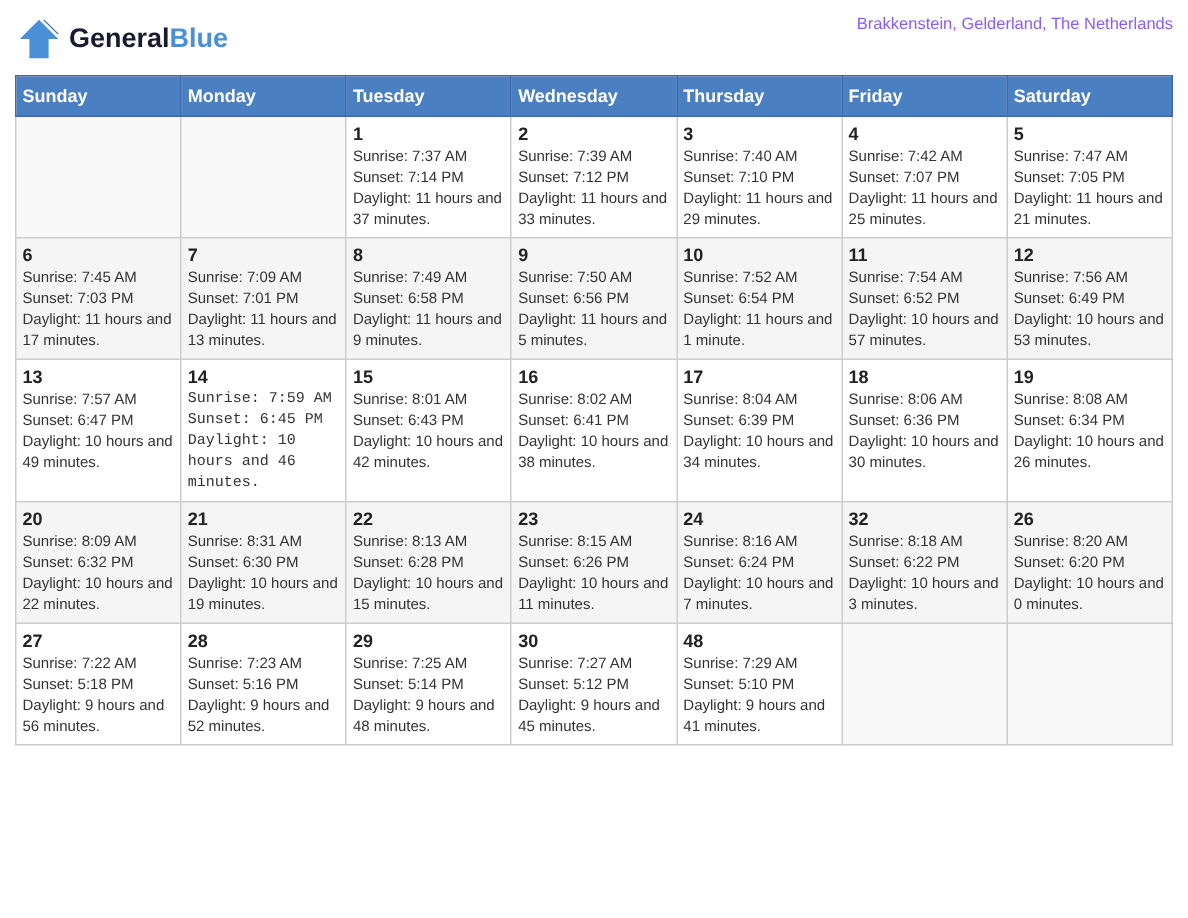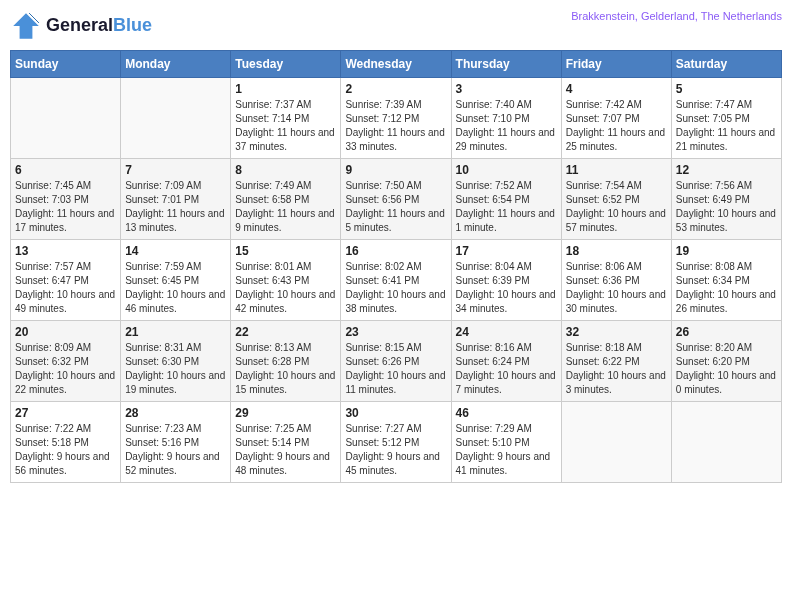--- a/index.html
+++ b/index.html
@@ -198,21 +198,21 @@
       </tr>
       <tr>
         <td>
           <span class="day-num">13</span>
           <div class="day-info" style="white-space: pre-line;">Sunrise: 7:57 AM
 Sunset: 6:47 PM
 Daylight: 10 hours and 49 minutes.</div>
         </td>
         <td>
           <span class="day-num">14</span>
-          <div class="day-info" style="white-space: pre-line;">Sunrise: 7:59 AM
+          <div class="day-info" style="white-space: pre-line; font-family: Liberation Mono, monospace;">Sunrise: 7:59 AM
 Sunset: 6:45 PM
 Daylight: 10 hours and 46 minutes.</div>
         </td>
         <td>
           <span class="day-num">15</span>
           <div class="day-info" style="white-space: pre-line;">Sunrise: 8:01 AM
 Sunset: 6:43 PM
 Daylight: 10 hours and 42 minutes.</div>
         </td>
         <td>
@@ -303,21 +303,21 @@
 Sunset: 5:14 PM
 Daylight: 9 hours and 48 minutes.</div>
         </td>
         <td>
           <span class="day-num">30</span>
           <div class="day-info" style="white-space: pre-line;">Sunrise: 7:27 AM
 Sunset: 5:12 PM
 Daylight: 9 hours and 45 minutes.</div>
         </td>
         <td>
-          <span class="day-num">46</span>
+          <span class="day-num">48</span>
           <div class="day-info" style="white-space: pre-line;">Sunrise: 7:29 AM
 Sunset: 5:10 PM
 Daylight: 9 hours and 41 minutes.</div>
         </td>
         <td class="empty-cell"></td>
         <td class="empty-cell"></td>
       </tr>
     </tbody>
 </table>
 

